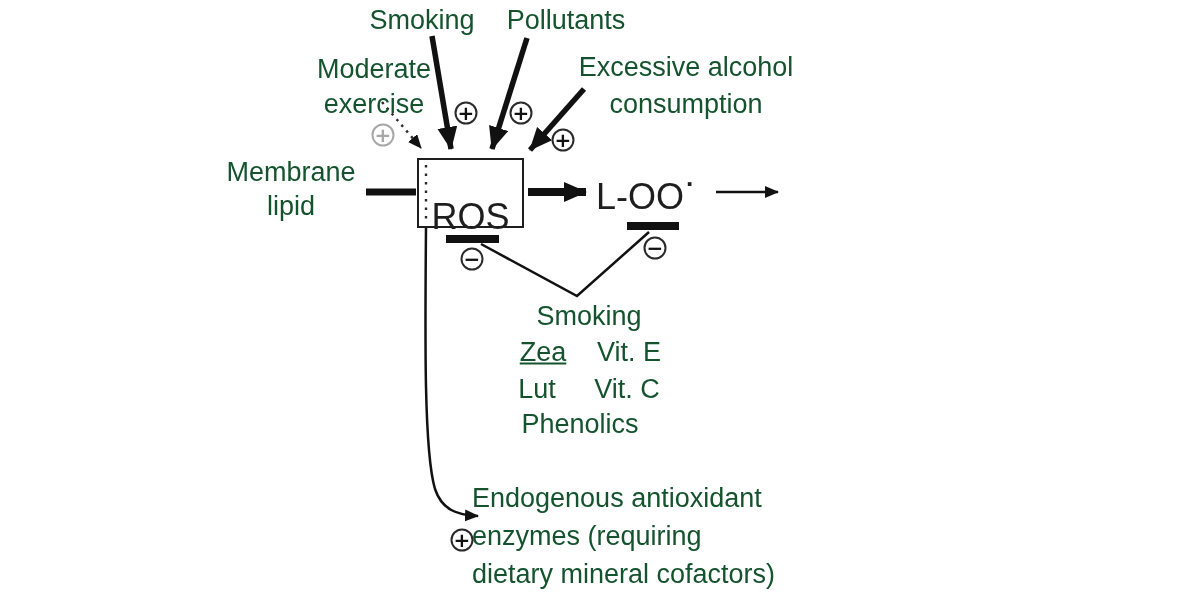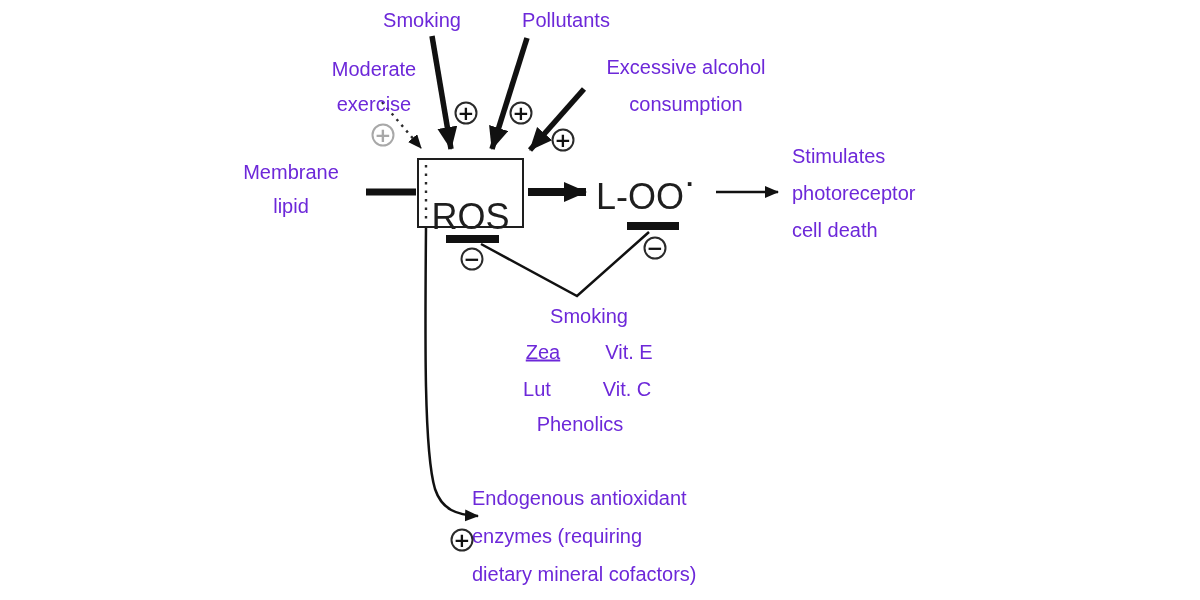--- a/index.html
+++ b/index.html
@@ -8,24 +8,24 @@
     width: 1200px;
     height: 600px;
     background: #ffffff;
     font-family: "Liberation Sans", sans-serif;
     color: #1e1e1e;
     overflow: hidden;
   }
   .svg-layer { position: absolute; left: 0; top: 0; width: 1200px; height: 600px; }
   .lbl {
     position: absolute;
-    font-size: 20px;
+    font-size: 27px;
     line-height: 35px;
     white-space: nowrap;
-    color: #6d28d9;
+    color: #14532d;
   }
   .center { transform: translate(-50%, -50%); text-align: center; }
   .vcenter { transform: translate(0, -50%); }
   .node-text { font-size: 36px; margin-top: 48px; }
   .ros-box {
     position: absolute;
     left: 417px; top: 158px;
     width: 107px; height: 70px;
     box-sizing: border-box;
     border: 2.5px solid #1e1e1e;
@@ -104,25 +104,20 @@
   </div>
 
   <div class="ros-box">
     <span class="node-text">ROS</span>
   </div>
 
   <div class="loo-wrap">
     <span class="node-text">L-OO</span><span class="radical-dot">·</span>
   </div>
 
-  <div class="lbl vcenter" style="left:792px; top:193px; line-height:37px;">
-    <div>Stimulates</div>
-    <div>photoreceptor</div>
-    <div>cell death</div>
-  </div>
 
   <div class="lbl center" style="left:589px; top:316px;">Smoking</div>
   <div class="lbl center" style="left:543px; top:352px;text-decoration:underline;">Zea</div>
   <div class="lbl center" style="left:629px; top:352px;">Vit. E</div>
   <div class="lbl center" style="left:537px; top:389px;">Lut</div>
   <div class="lbl center" style="left:627px; top:389px;">Vit. C</div>
   <div class="lbl center" style="left:580px; top:424px;">Phenolics</div>
 
   <div class="lbl vcenter" style="left:472px; top:536px; line-height:38px;">
     <div>Endogenous antioxidant</div>

